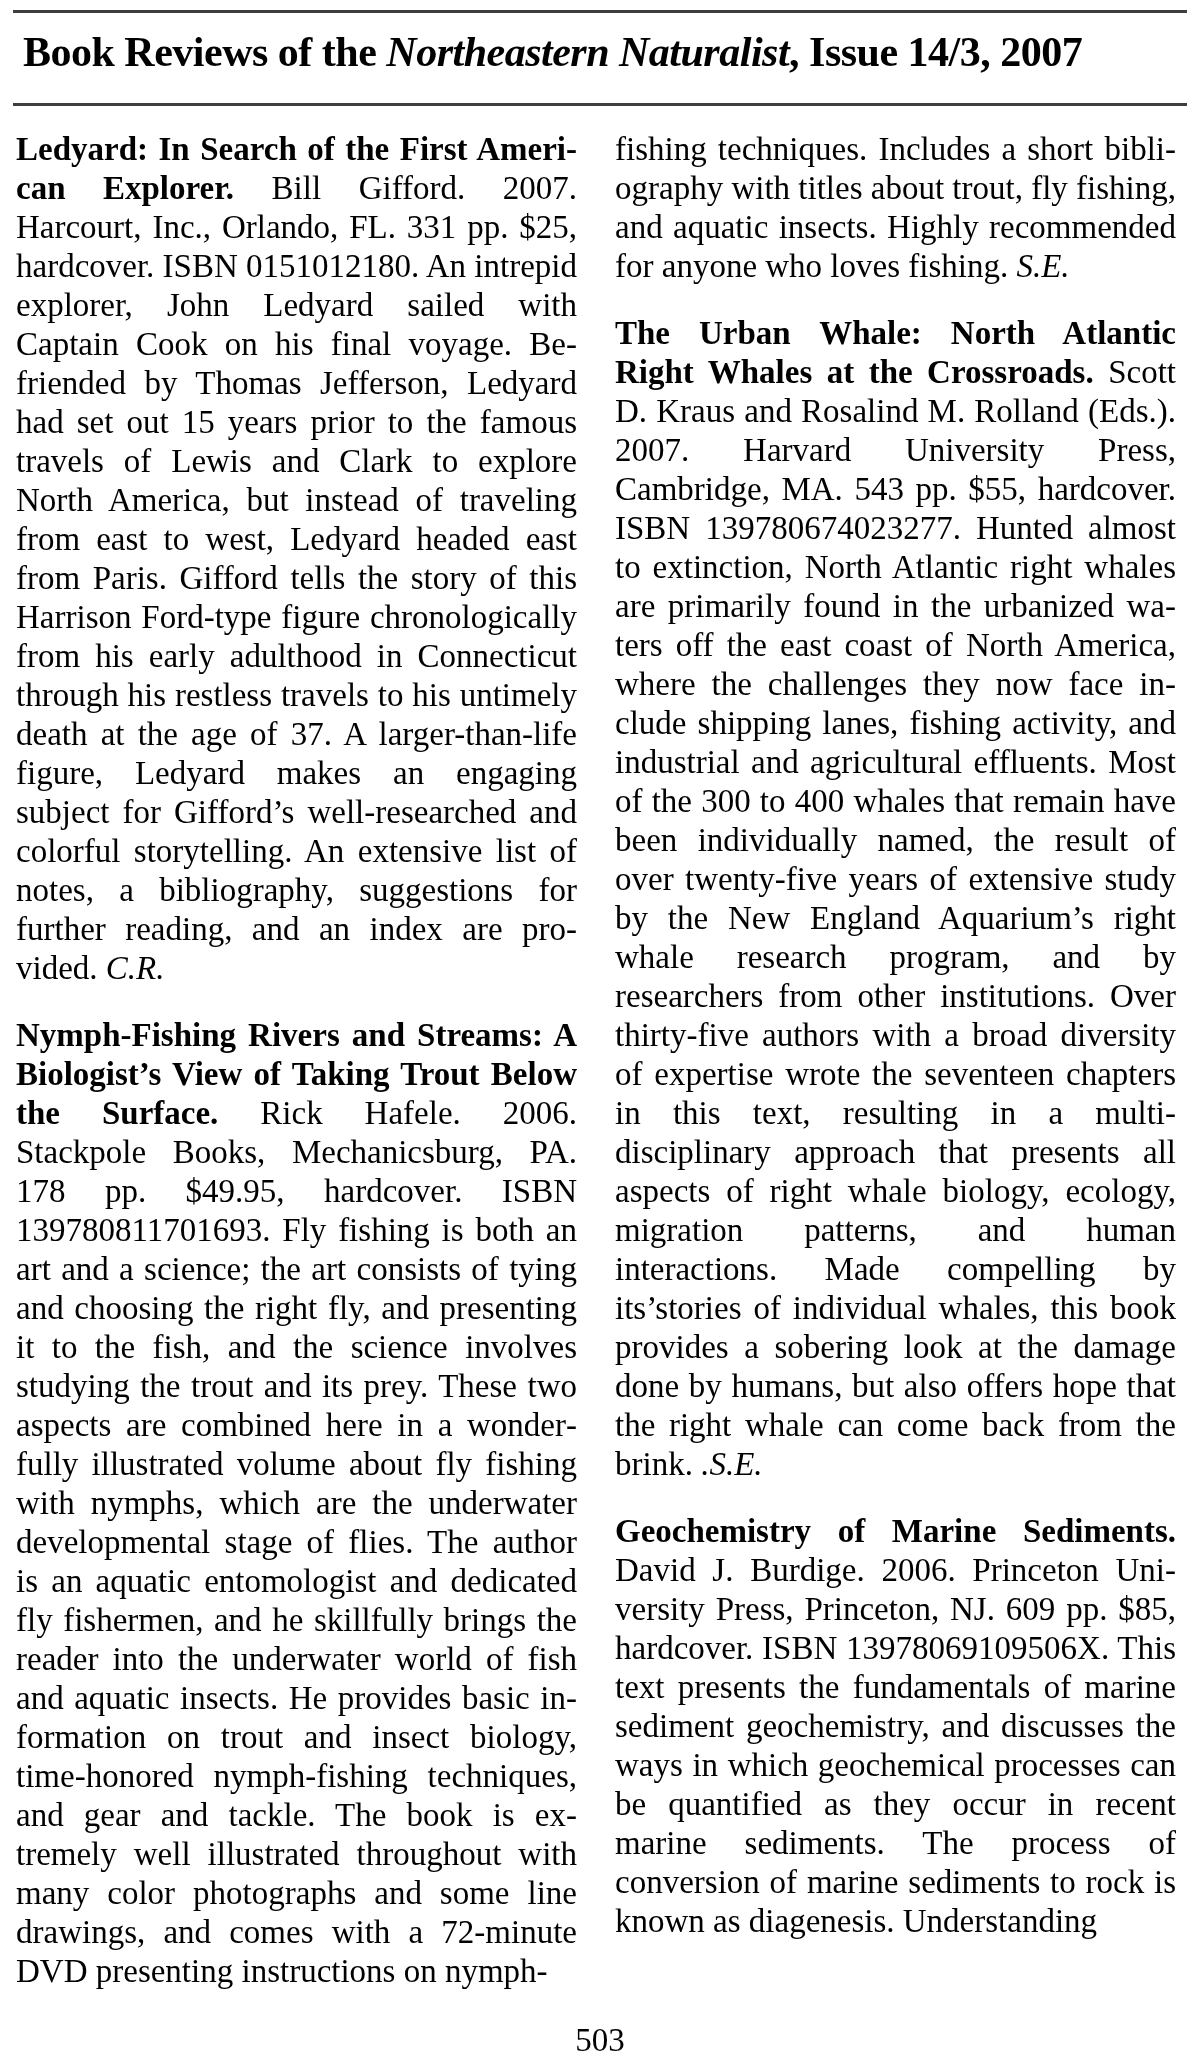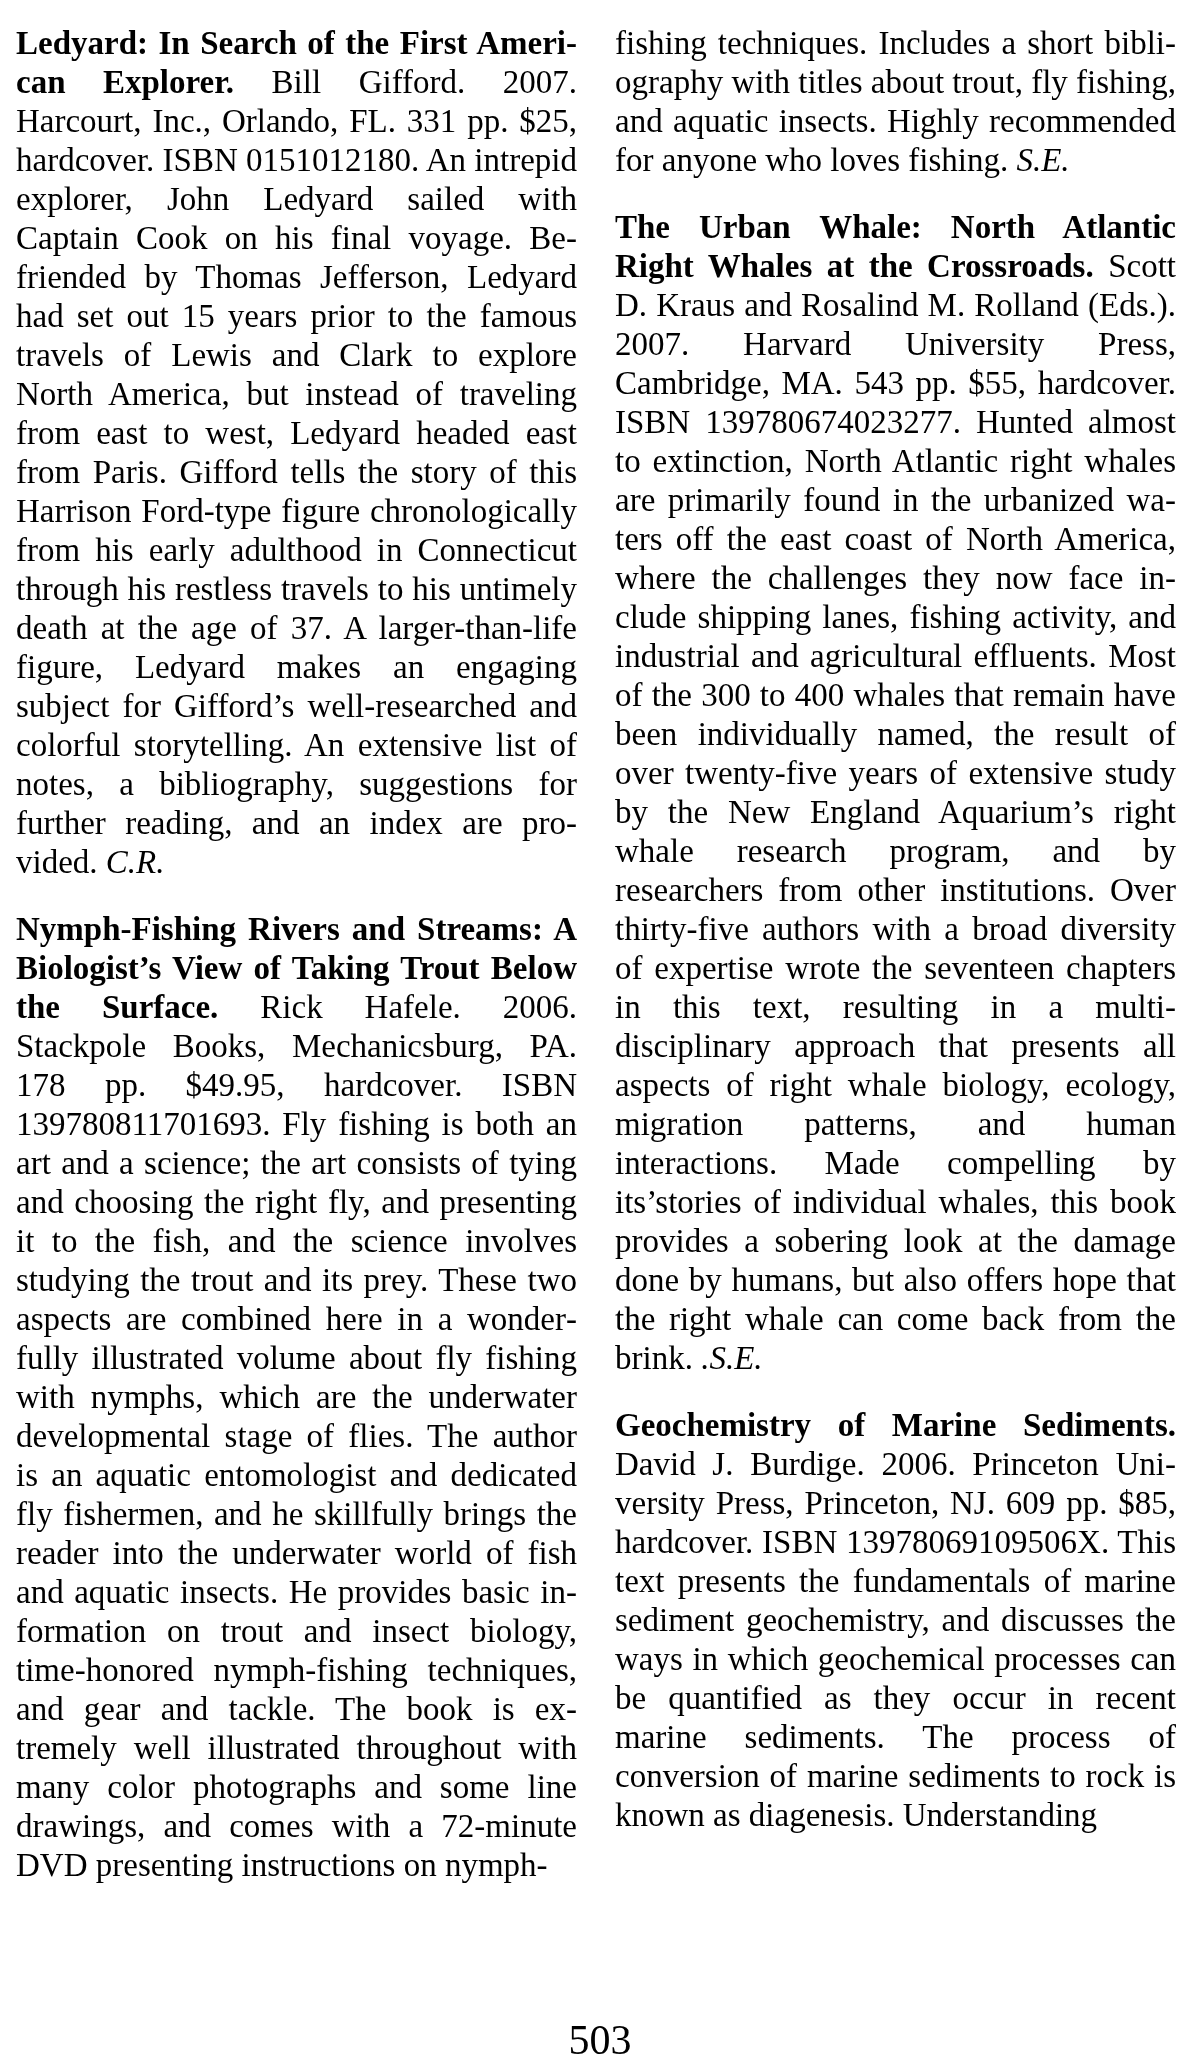--- a/index.html
+++ b/index.html
@@ -47,29 +47,32 @@
   .review + .review { margin-top: 28px; }
   .review p { margin: 0; }
   .review-title { font-weight: 700; }
   .reviewer { }
   .page-footer {
     position: absolute;
     left: 0;
     right: 0;
     bottom: 12px;
     text-align: center;
-    font-size: 42px;
+    font-size: 33px;
     line-height: 40px;
   }
 </style>
 </head>
 <body>
 
 <div class="page">
 
+  <header class="page-header">
+    <h1 class="page-title"><span>Book Reviews of the </span><span class="italic">Northeastern Naturalist</span><span>, Issue 14/3, 2007</span></h1>
+  </header>
 
   <main class="columns">
 
     <section class="col">
       <article class="review">
         <p><b class="review-title">Ledyard: In Search of the First Ameri­can Explorer.</b><span> Bill Gifford. 2007. Harcourt, Inc., Orlando, FL. 331 pp. $25, hardcover. ISBN 0151012180. An in­trepid explorer, John Ledyard sailed with Captain Cook on his final voyage. Be­friended by Thomas Jefferson, Ledyard had set out 15 years prior to the famous travels of Lewis and Clark to explore North America, but instead of traveling from east to west, Ledyard headed east from Paris. Gifford tells the story of this Harrison Ford-type figure chronologi­cally from his early adulthood in Con­necticut through his restless travels to his untimely death at the age of 37. A larger-than-life figure, Ledyard makes an engag­ing subject for Gifford’s well-researched and colorful storytelling. An extensive list of notes, a bibliography, suggestions for further reading, and an index are pro­vided. </span><i class="reviewer">C.R.</i></p>
       </article>
       <article class="review">
         <p><b class="review-title">Nymph-Fishing Rivers and Streams: A Biologist’s View of Taking Trout Below the Surface.</b><span> Rick Hafele. 2006. Stackpole Books, Mechanicsburg, PA. 178 pp. $49.95, hardcover. ISBN 139780811701693. Fly fishing is both an art and a science; the art consists of tying and choosing the right fly, and presenting it to the fish, and the science involves studying the trout and its prey. These two aspects are combined here in a wonder­fully illustrated volume about fly fishing with nymphs, which are the underwater developmental stage of flies. The author is an aquatic entomologist and dedicated fly fishermen, and he skillfully brings the reader into the underwater world of fish and aquatic insects. He provides basic in­formation on trout and insect biology, time-honored nymph-fishing techniques, and gear and tackle. The book is ex­tremely well illustrated throughout with many color photographs and some line drawings, and comes with a 72-minute DVD presenting instructions on nymph-</span></p>
       </article>

